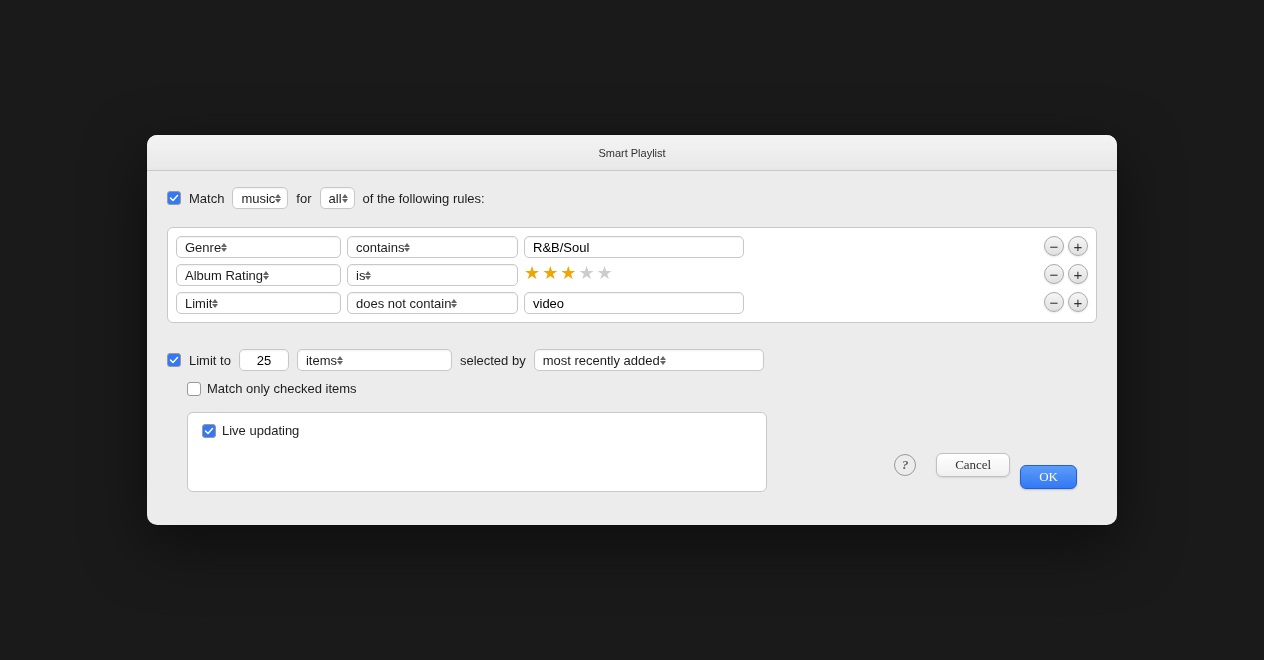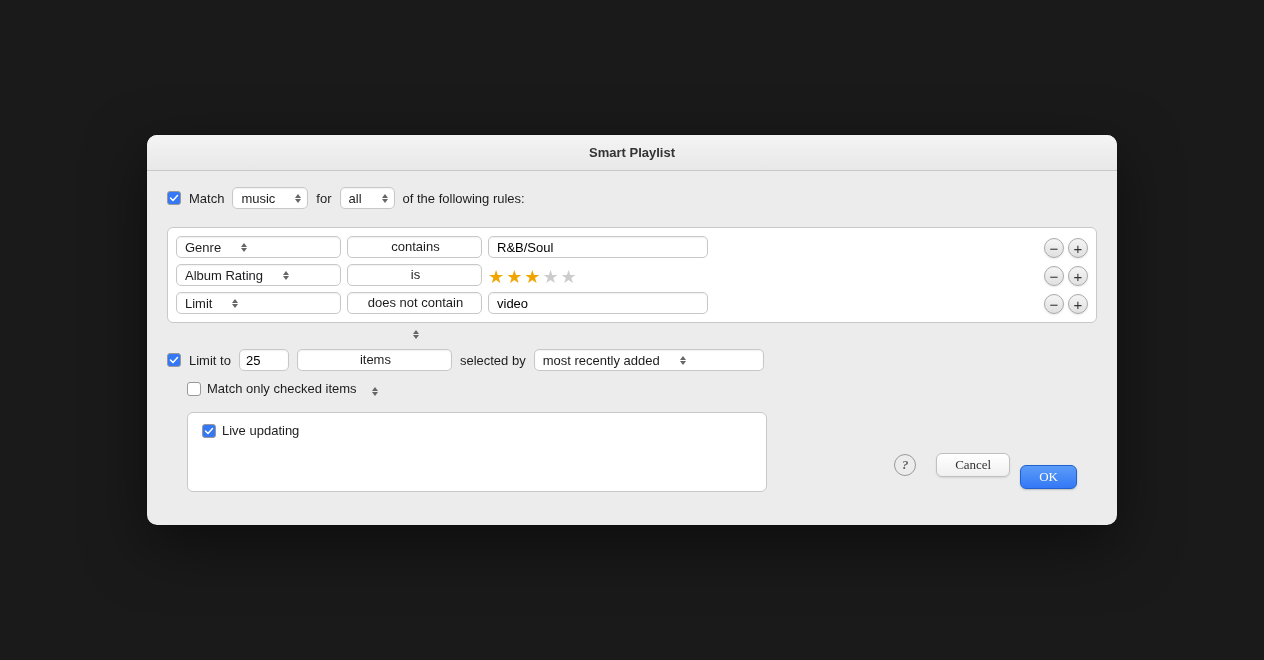--- a/index.html
+++ b/index.html
@@ -30,22 +30,22 @@
       background: linear-gradient(to bottom, #f4f4f4, #e8e8e8);
       border-bottom: 1px solid #c8c8c8;
       height: 36px;
       display: flex;
       align-items: center;
       justify-content: center;
       position: relative;
     }
 
     .title-bar-title {
-      font-size: 13px;
-      font-weight: 700;
+      font-size: 11px;
+      font-weight: 400;
       color: #333;
       text-align: center;
     }
 
     .dialog-body {
       padding: 16px 20px 20px 20px;
     }
 
     
     .match-row {
@@ -82,21 +82,21 @@
     .mac-select {
       display: inline-flex;
       align-items: center;
       background: white;
       border: 1px solid #c8c8c8;
       border-radius: 5px;
       padding: 2px 6px 2px 8px;
       height: 22px;
       font-size: 13px;
       cursor: pointer;
-      gap: 20px;
+      gap: 0;
       box-shadow: inset 0 1px 2px rgba(0,0,0,0.06);
     }
 
     .mac-select .chevrons {
       display: flex;
       flex-direction: column;
       gap: 1px;
       color: #666;
     }
 
@@ -126,31 +126,30 @@
       padding: 8px;
       margin-bottom: 14px;
       display: flex;
       flex-direction: column;
       gap: 6px;
       position: relative;
     }
 
     .rule-row {
       display: flex;
-      align-items: flex-end;
+      align-items: flex-start;
       gap: 6px;
     }
 
     .rule-field-select {
       width: 165px;
     }
 
     .rule-condition-select {
-      width: 135px;
-      flex-direction: column;
+      width: 171px;
     }
 
     .rule-value-input {
       flex: 1;
       max-width: 220px;
       height: 22px;
       border: 1px solid #c8c8c8;
       border-radius: 5px;
       padding: 0 8px;
       font-size: 13px;
@@ -208,29 +207,28 @@
       margin-top: 26px;
     }
 
     .number-input {
       width: 50px;
       height: 22px;
       border: 1px solid #c8c8c8;
       border-radius: 5px;
       padding: 0 6px;
       font-size: 13px;
-      text-align: left;
+      text-align: center;
       background: white;
       box-shadow: inset 0 1px 2px rgba(0,0,0,0.06);
       outline: none;
     }
 
     .limit-select {
       width: 155px;
-      flex-direction: column;
     }
 
     .selected-by-select {
       width: 230px;
     }
 
     
     .option-row {
       display: flex;
       align-items: center;

